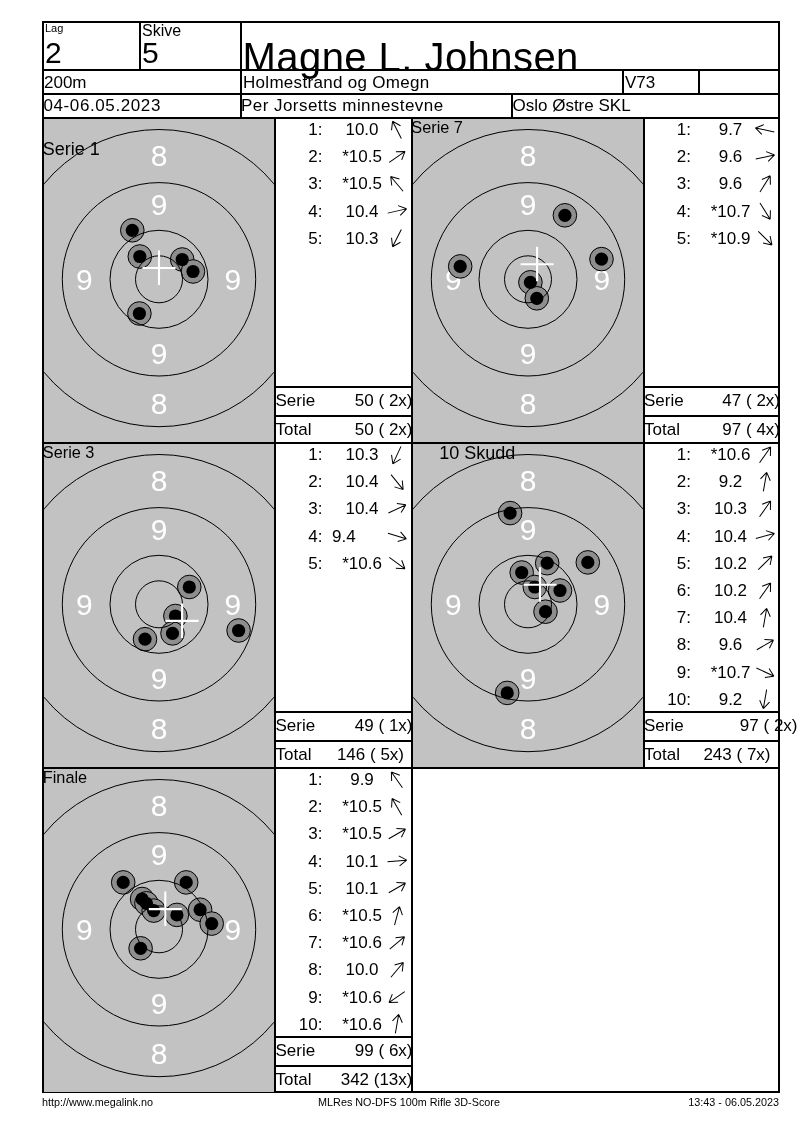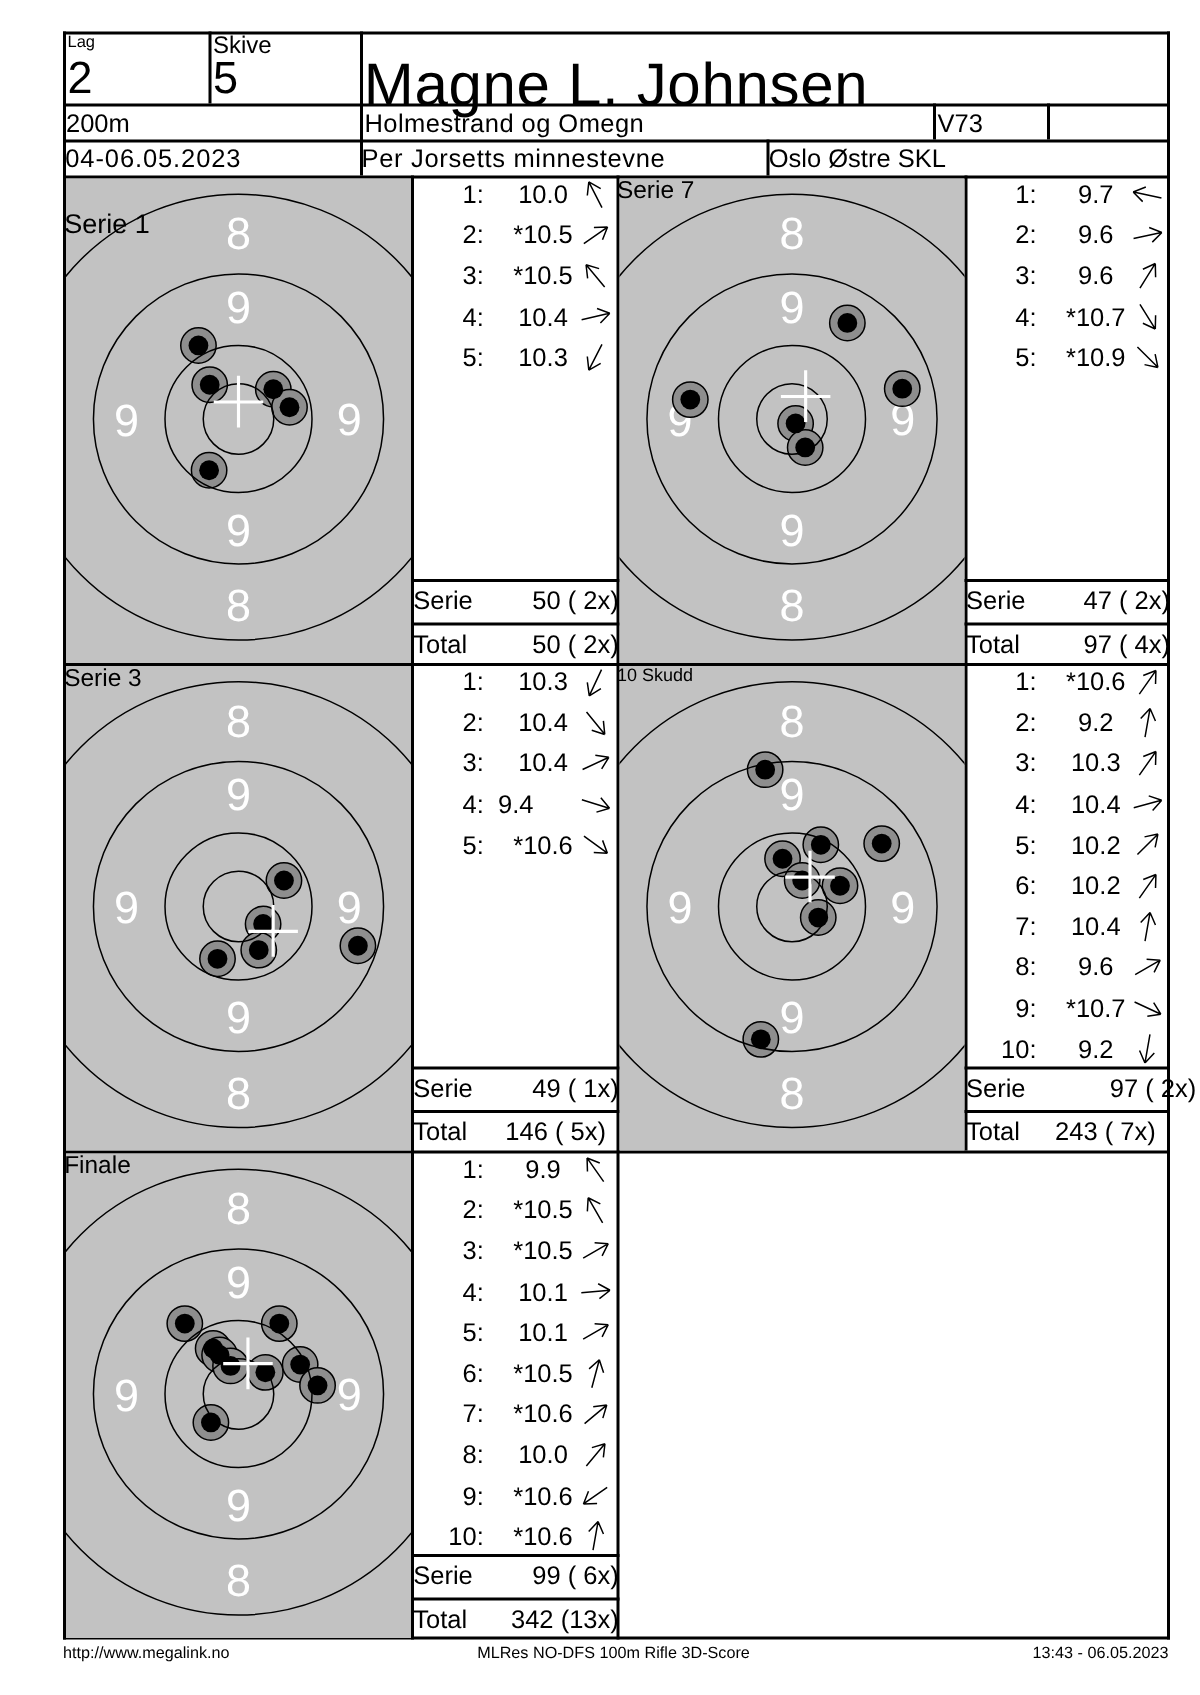--- a/index.html
+++ b/index.html
@@ -254,21 +254,21 @@
       <circle cx="97.1" cy="69.1" r="6.6" fill="#000"></circle>
       <circle cx="108.7" cy="128.5" r="6.6" fill="#000"></circle>
       <circle cx="134.2" cy="119.2" r="6.6" fill="#000"></circle>
       <circle cx="174.8" cy="118.4" r="6.6" fill="#000"></circle>
       <circle cx="147" cy="146.5" r="6.6" fill="#000"></circle>
       <circle cx="121.8" cy="143.0" r="6.6" fill="#000"></circle>
       <circle cx="132.5" cy="167.7" r="6.6" fill="#000"></circle>
       <circle cx="94.2" cy="248.9" r="6.6" fill="#000"></circle>
       <path d="M 110.5 140.7 H 143.5 M 127 123.19999999999999 V 157.7" stroke="#fff" stroke-width="2.1" fill="none"></path>
     </svg></div>
-<div class="t" style="left:411.3px;top:442.5px;font-size:12px;">10 Skudd</div>
+<div class="t" style="left:411.3px;top:442.5px;font-size:18px;padding-left:28px;">10 Skudd</div>
 <div class="t" style="left:644.5px;top:441.0px;width:46.5px;height:27.2px;line-height:27.2px;font-size:17px;text-align:right">1:</div>
 <div class="t" style="left:700.5px;top:441.0px;width:60px;height:27.2px;line-height:27.2px;font-size:17px;text-align:center">*10.6</div>
 <div style="position:absolute;left:755.0px;top:444.6px;width:20px;height:20px;line-height:0"><svg width="20" height="20" viewBox="-10 -10 20 20">
       <g transform="rotate(-55)" stroke="#000" stroke-width="1" fill="none">
         <path d="M -9.5 0 L 9.5 0 M 2.2 -5 L 9.8 0 M 2.2 5 L 9.8 0"></path>
       </g>
     </svg></div>
 <div class="t" style="left:644.5px;top:468.2px;width:46.5px;height:27.2px;line-height:27.2px;font-size:17px;text-align:right">2:</div>
 <div class="t" style="left:700.5px;top:468.2px;width:60px;height:27.2px;line-height:27.2px;font-size:17px;text-align:center">9.2</div>
 <div style="position:absolute;left:755.0px;top:471.8px;width:20px;height:20px;line-height:0"><svg width="20" height="20" viewBox="-10 -10 20 20">

